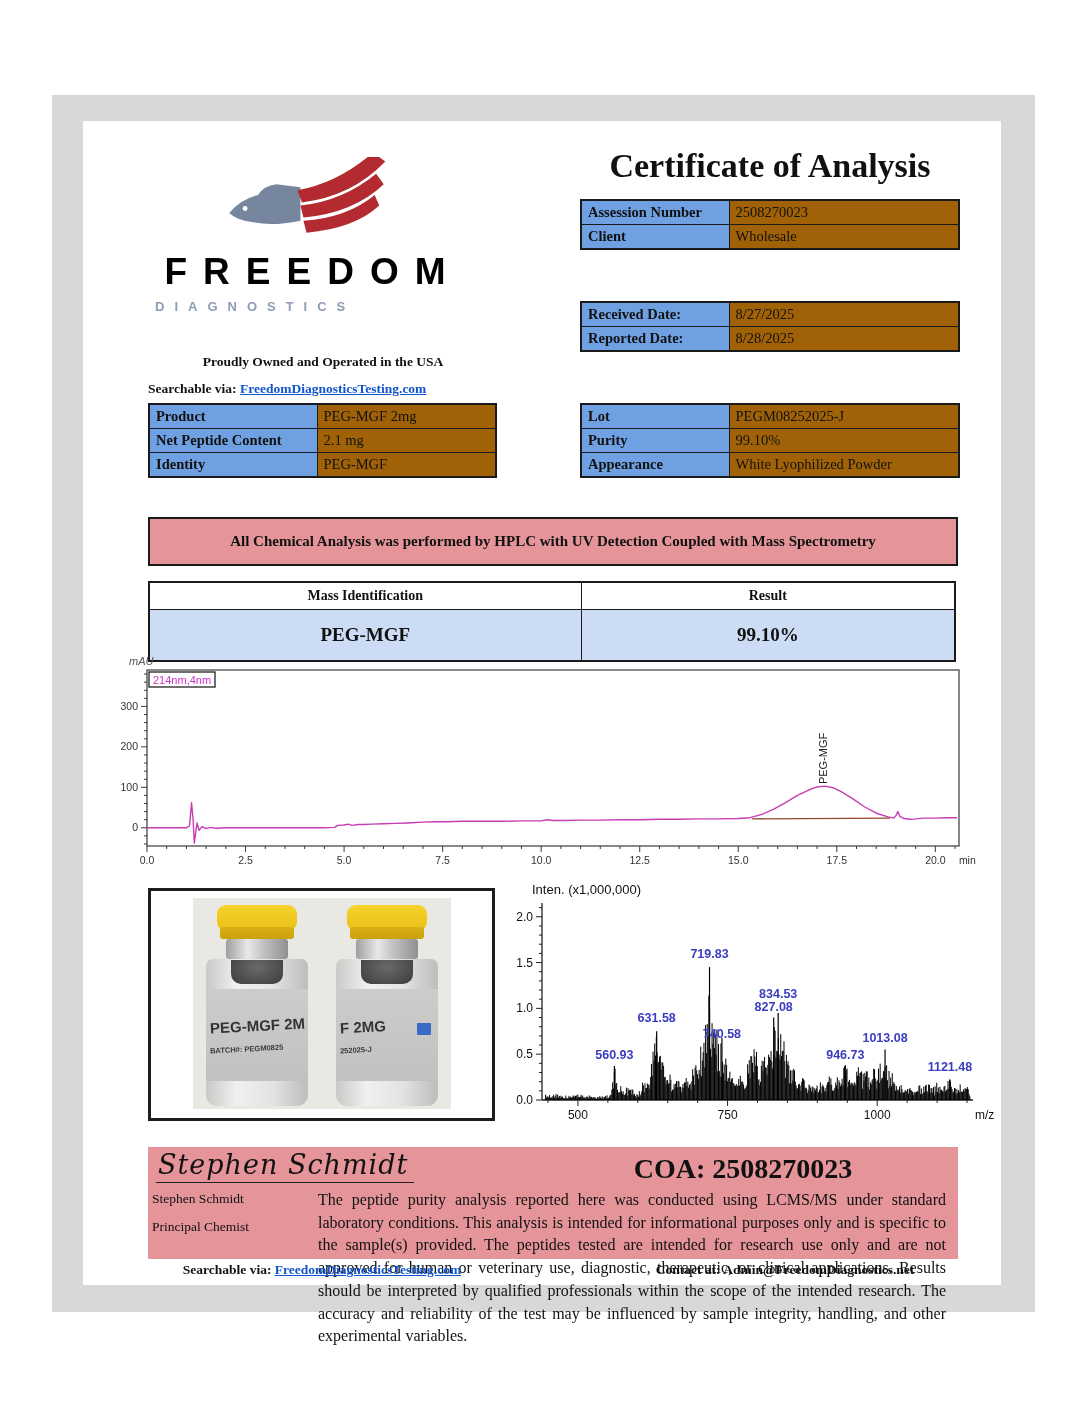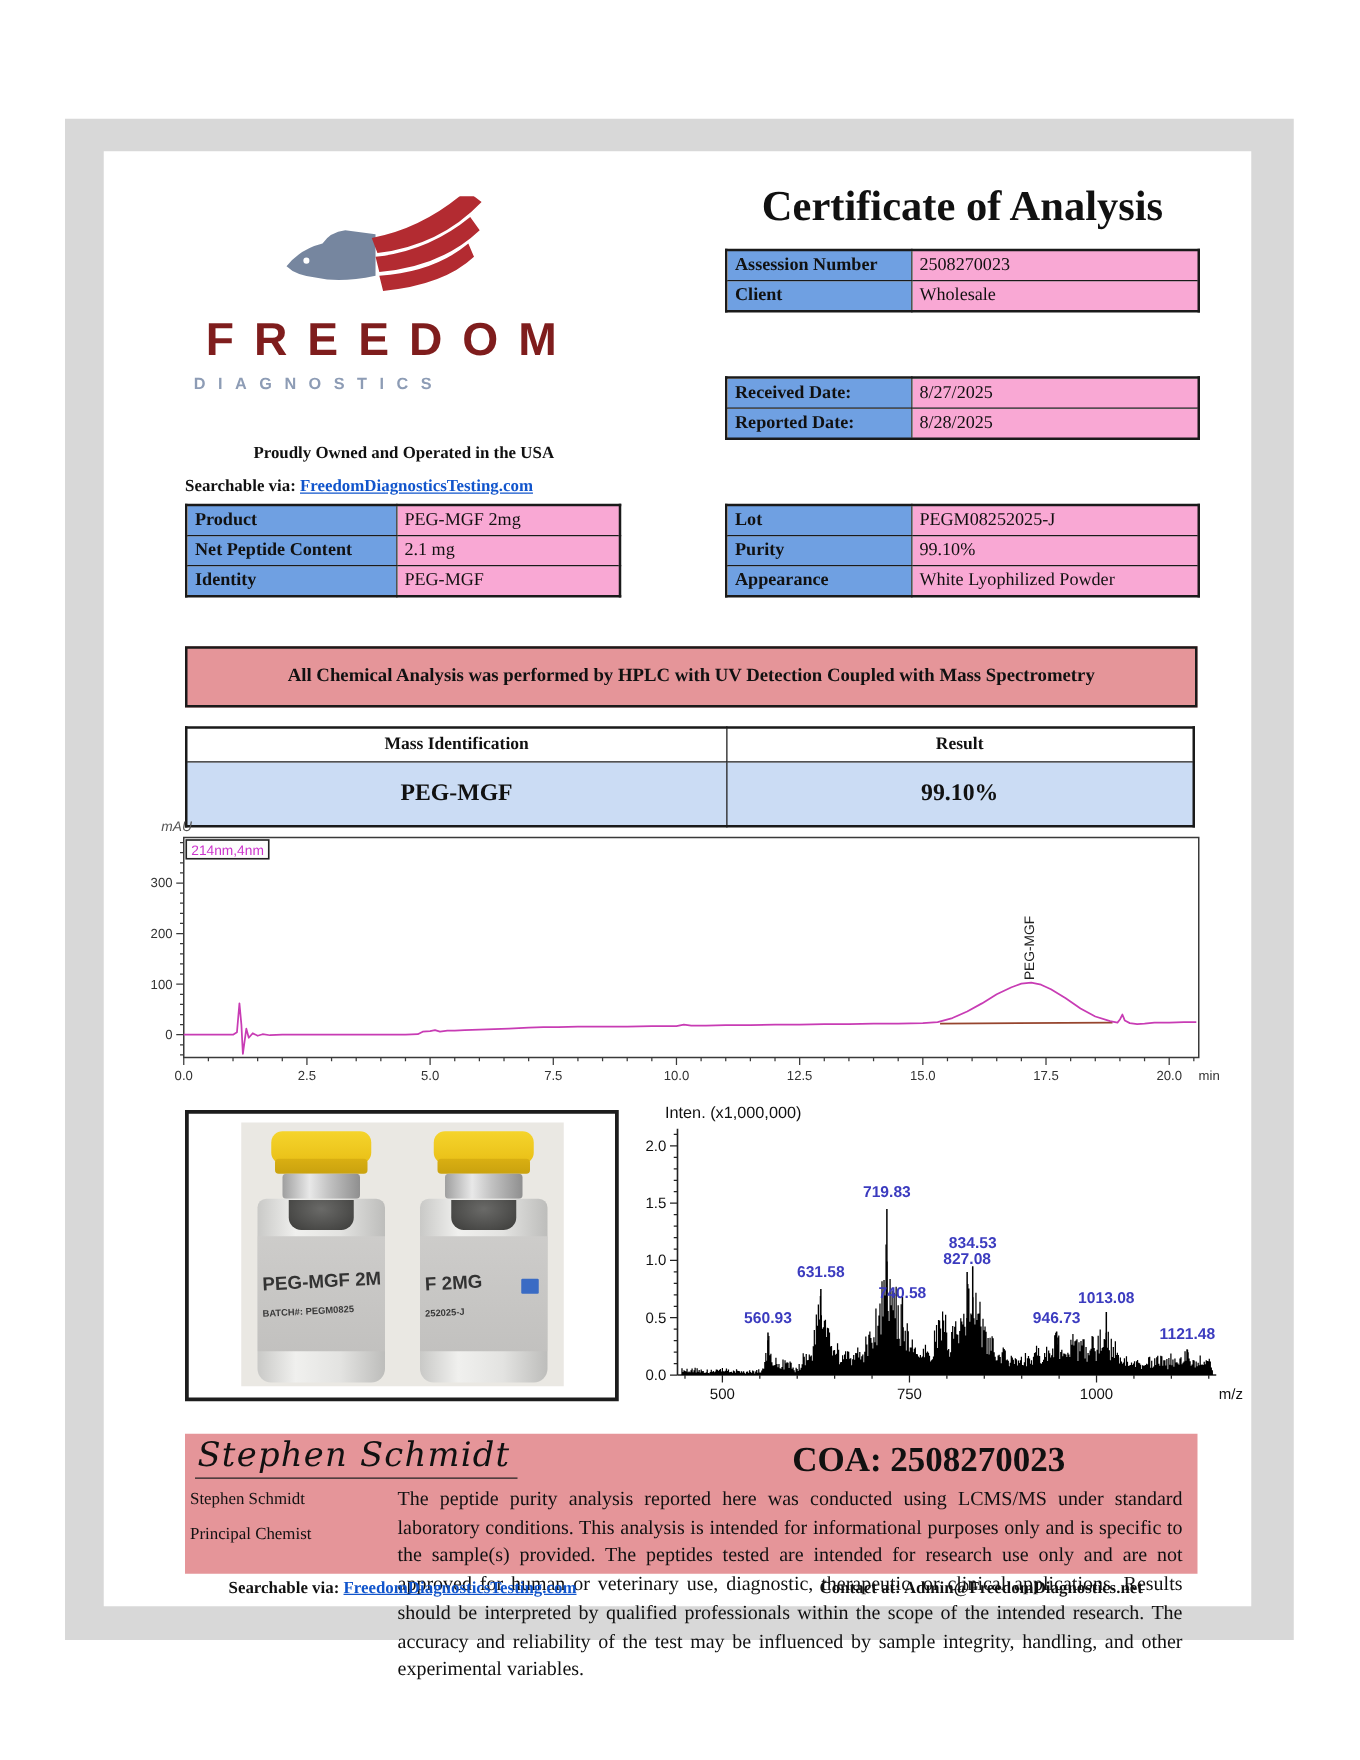--- a/index.html
+++ b/index.html
@@ -4,36 +4,36 @@
 <style>
   html,body{margin:0;padding:0;background:#ffffff;}
   body{width:1088px;height:1408px;position:relative;font-family:"Liberation Serif",serif;color:#111;}
   .frame{position:absolute;left:52px;top:95px;width:983px;height:1217px;background:#d8d8d8;}
   .page{position:absolute;left:83px;top:121px;width:918px;height:1164px;background:#ffffff;}
   .abs{position:absolute;}
 
   
   .logo-name{position:absolute;left:62px;top:130px;width:320px;text-align:center;
     font-family:"Liberation Sans",sans-serif;font-weight:700;font-size:37px;letter-spacing:16px;
-    color:#7f1d1d;text-indent:16px;}
+    color:#000000;text-indent:16px;}
   .logo-sub{position:absolute;left:62px;top:178px;width:320px;text-align:left;
     font-family:"Liberation Sans",sans-serif;font-weight:700;font-size:13px;letter-spacing:10px;
     color:#8d9cb5;text-indent:10px;}
   .tagline{position:absolute;left:40px;top:233px;width:400px;text-align:center;font-weight:700;font-size:13.5px;}
   .search-top{position:absolute;left:65px;top:260px;font-weight:700;font-size:13.5px;}
   a.link{color:#1155CC;text-decoration:underline;font-weight:700;}
 
   .doc-title{position:absolute;left:450px;top:26px;width:474px;text-align:center;
     font-weight:700;font-size:34px;}
 
   
   table.kv{border-collapse:collapse;table-layout:fixed;}
   table.kv td{border:1.6px solid #1a1a1a;font-size:14.5px;padding:0 0 0 6px;overflow:hidden;white-space:nowrap;}
   table.kv td.k{background:#6FA0E2;font-weight:700;}
-  table.kv td.v{background:#f9a8d4;}
+  table.kv td.v{background:#a16207;}
   table.kv{border:2px solid #1a1a1a;}
 
   .banner{position:absolute;left:65px;top:396px;width:806px;height:45px;background:#E59599;
     border:2px solid #1a1a1a;display:flex;align-items:center;justify-content:center;
     font-weight:700;font-size:15px;}
 
   table.mass{border-collapse:collapse;table-layout:fixed;border:2px solid #1a1a1a;}
   table.mass td{border:1.6px solid #1a1a1a;text-align:center;}
   table.mass .hdr td{background:#ffffff;font-weight:700;font-size:14px;height:24px;margin-left:32px;}
   table.mass .row td{background:#CBDCF4;font-weight:700;font-size:19px;height:48px;}

